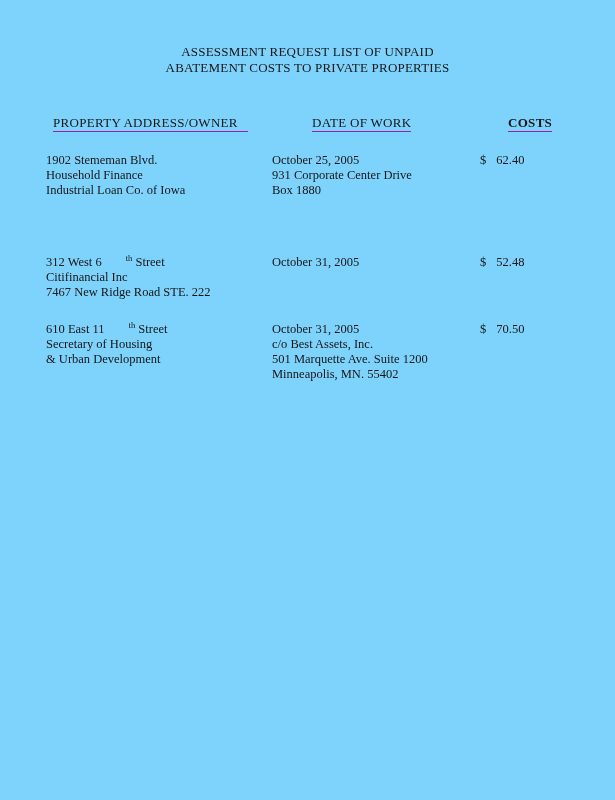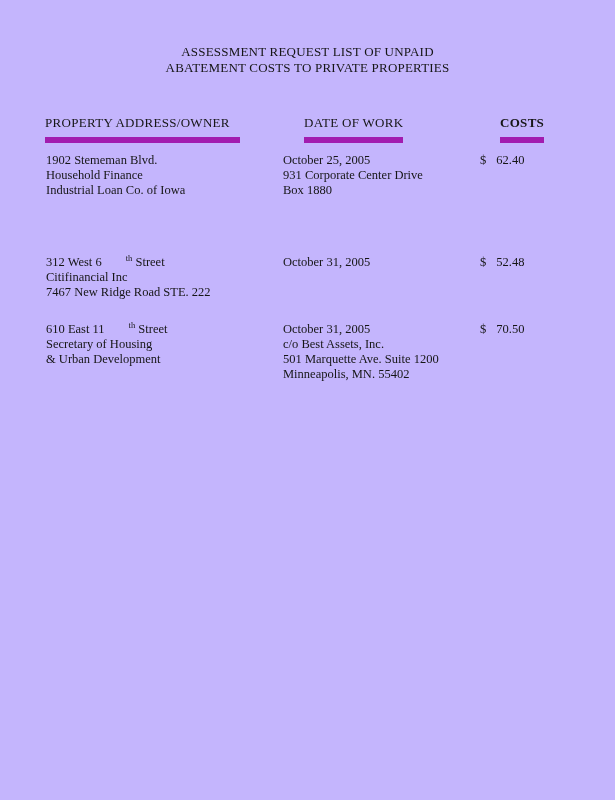--- a/index.html
+++ b/index.html
@@ -4,44 +4,45 @@
 <style>
   html, body {
     margin: 0;
     padding: 0;
     background: #ffffff;
   }
   .page {
     position: relative;
     width: 615px;
     height: 800px;
-    background: #c4b5fd;
+    background: #7dd3fc;
     font-family: "Liberation Serif", "DejaVu Serif", serif;
     color: #161616;
     overflow: hidden;
   }
   .title-block {
     position: absolute;
     top: 44px;
     left: 0;
     width: 615px;
     text-align: center;
     font-size: 13px;
     line-height: 15.5px;
     letter-spacing: 0.2px;
   }
   .col-header {
     position: absolute;
     top: 115px;
     font-size: 13px;
     line-height: 15px;
     letter-spacing: 0.3px;
-    border-bottom: 6px solid #a21caf;
-    padding-bottom: 7px;
+    border-bottom: 1px solid #a21caf;
+    padding-bottom: 1px;
     white-space: nowrap;
+    margin-left: 8px;
   }
   .col-header.property { left: 45px; padding-right: 10px; }
   .col-header.date     { left: 304px; }
   .col-header.costs    { left: 500px; font-weight: bold; }
 
   .entry {
     position: absolute;
     left: 0;
     width: 615px;
     font-size: 12.5px;
@@ -50,21 +51,21 @@
   .entry-1 { top: 153px; }
   .entry-2 { top: 255px; }
   .entry-3 { top: 322px; }
 
   .col {
     position: absolute;
     top: 0;
     white-space: nowrap;
   }
   .col.property { left: 46px;  width: 225px; }
-  .col.date     { left: 283px; width: 200px; font-family: Liberation Serif, serif; }
+  .col.date     { left: 272px; width: 200px; font-family: Liberation Serif, serif; }
   .col.cost     { left: 480px; width: 110px; }
 
   .line { display: block; }
 
   .sup {
     font-size: 8.5px;
     vertical-align: super;
     line-height: 0;
     margin-left: 24px;
   }

